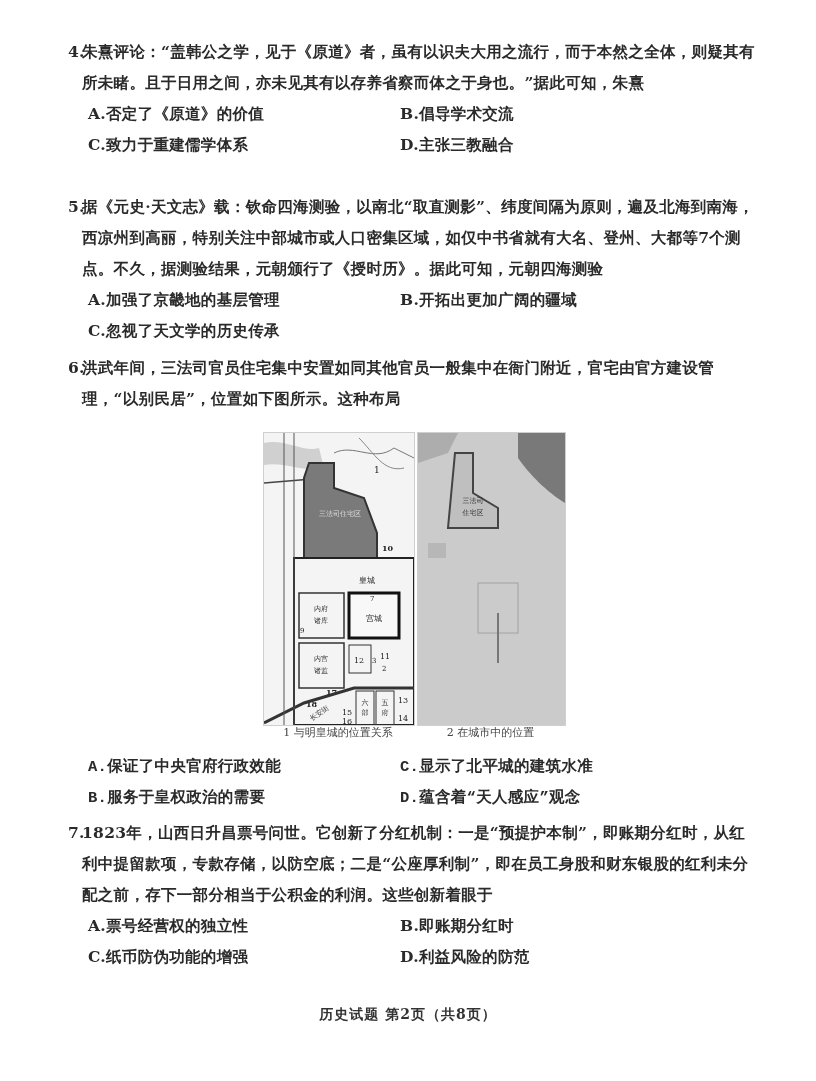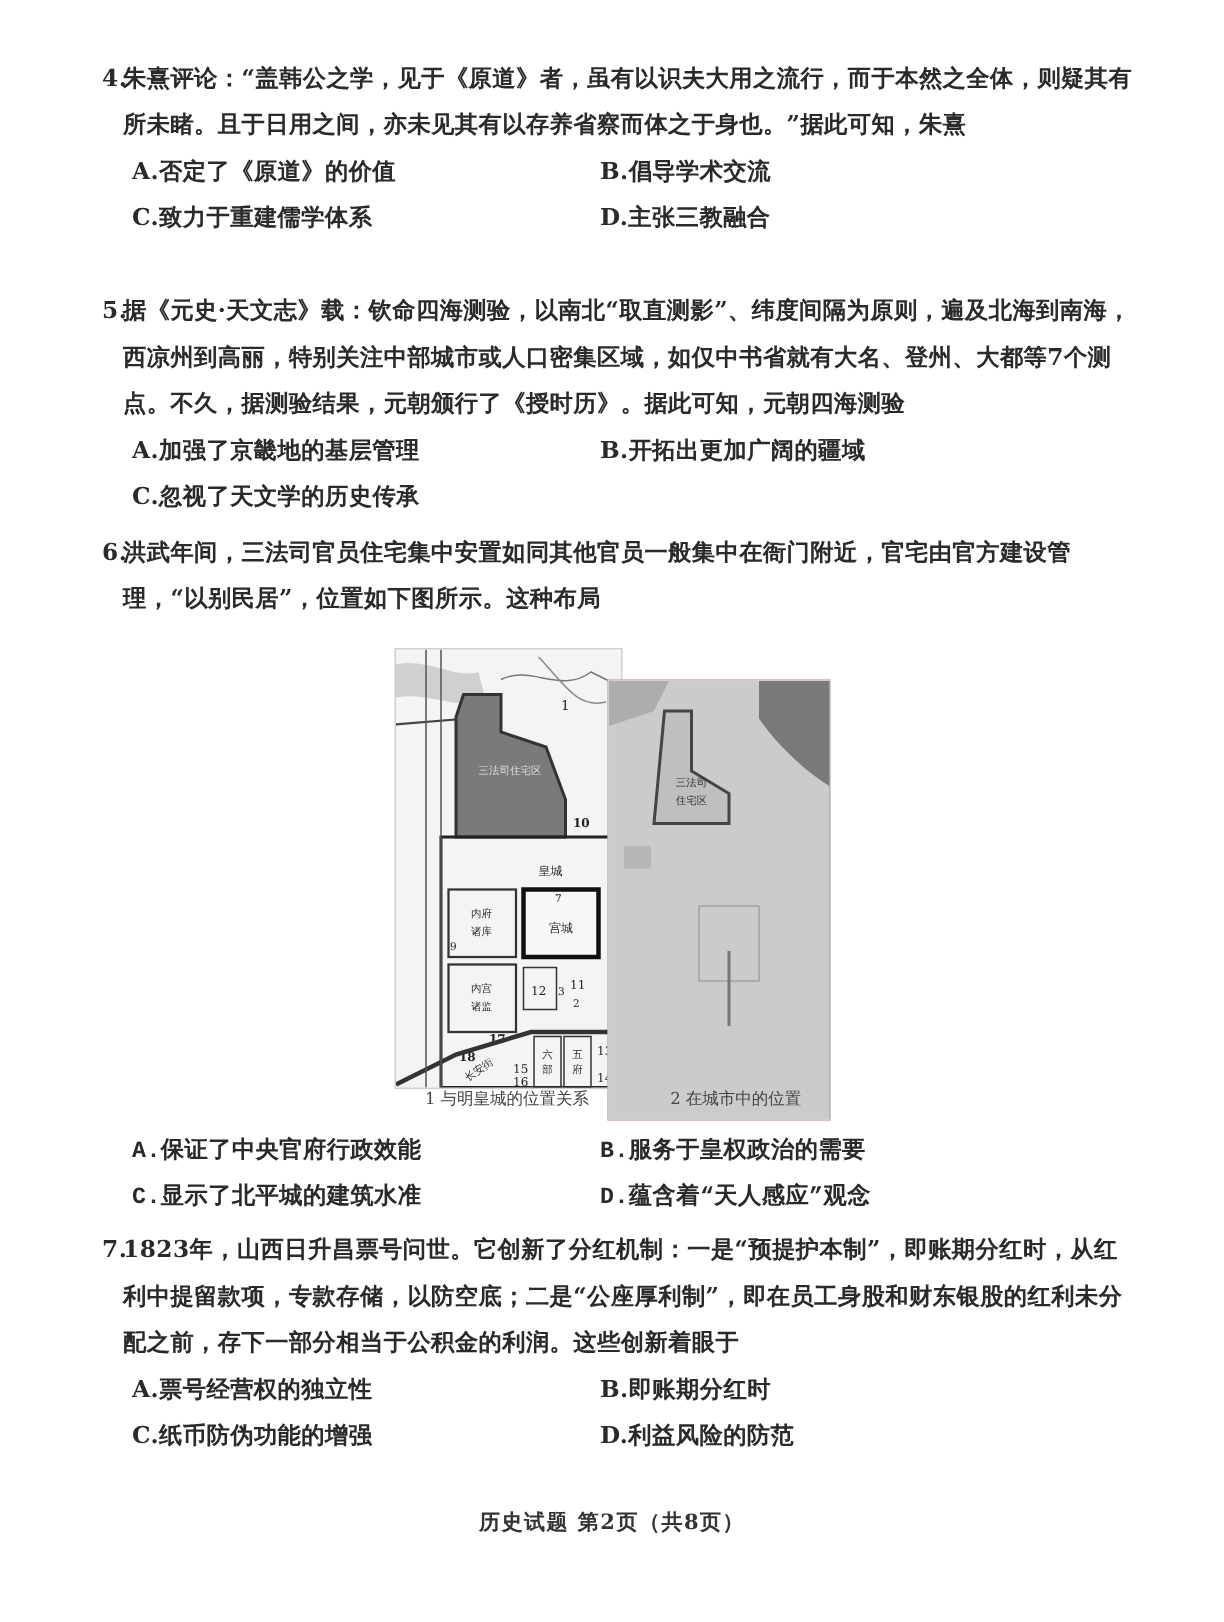--- a/index.html
+++ b/index.html
@@ -9,21 +9,21 @@
     }
     .page { position: absolute; left: 0; top: 0; width: 816px; height: 1053px; }
     .q { position: absolute; left: 68px; width: 690px; font-size: 15.5px; line-height: 31px; letter-spacing: 0.3px; font-weight: bold; }
     .q .stem { text-indent: -14px; padding-left: 14px; margin: 0; }
     .q .num { display: inline-block; width: 14px; text-indent: 0; }
     .opts { display: grid; grid-template-columns: 312px 330px; padding-left: 20px; }
     .opt { white-space: nowrap; }
     .figure { position: absolute; left: 263px; top: 432px; width: 301px; height: 312px; }
     .panel { position: absolute; top: 0; height: 292px; background: #f2f2f2; border: 1px solid #cfcfcf; }
     .panel1 { left: 0; width: 150px; }
-    .panel2 { left: 142px; width: 147px; background: #ec4899; margin-top: 21px; }
+    .panel2 { left: 154px; width: 147px; background: #14b8a6; }
     .caption { position: absolute; top: 293px; font-size: 11px; color: #444; text-align: center; font-weight: normal; }
     .cap1 { left: 0; width: 150px; }
     .cap2 { left: 154px; width: 147px; }
     svg text { font-family: "DejaVu Serif", serif; }
     .footer { position: absolute; left: 0; width: 816px; top: 1006px; text-align: center; font-size: 14px; font-weight: bold; color: #333; letter-spacing: 1px; }
   </style>
 </head>
 <body>
 
 <div class="page">
@@ -118,22 +118,22 @@
         <text x="55" y="82" font-size="7" fill="#333" text-anchor="middle">住宅区</text>
       </svg>
     </div>
     <div class="caption cap1">1 与明皇城的位置关系</div>
     <div class="caption cap2">2 在城市中的位置</div>
   </div>
 
   <div class="q" style="top:752px;font-family:Liberation Mono, monospace;">
     <div class="opts">
       <div class="opt"><span>A.</span><span>保证了中央官府行政效能</span></div>
+      <div class="opt"><span>C.</span><span>显示了北平城的建筑水准</span></div>
       <div class="opt"><span>B.</span><span>服务于皇权政治的需要</span></div>
-      <div class="opt"><span>C.</span><span>显示了北平城的建筑水准</span></div>
       <div class="opt"><span>D.</span><span>蕴含着“天人感应”观念</span></div>
     </div>
   </div>
 
   <div class="q" style="top:817px;">
     <p class="stem"><span class="num">7.</span><span>1823年，山西日升昌票号问世。它创新了分红机制：一是“预提护本制”，即账期分红时，从红利中提留款项，专款存储，以防空底；二是“公座厚利制”，即在员工身股和财东银股的红利未分配之前，存下一部分相当于公积金的利润。这些创新着眼于</span></p>
     <div class="opts">
       <div class="opt"><span>A.</span><span>票号经营权的独立性</span></div>
       <div class="opt"><span>B.</span><span>即账期分红时</span></div>
       <div class="opt"><span>C.</span><span>纸币防伪功能的增强</span></div>

